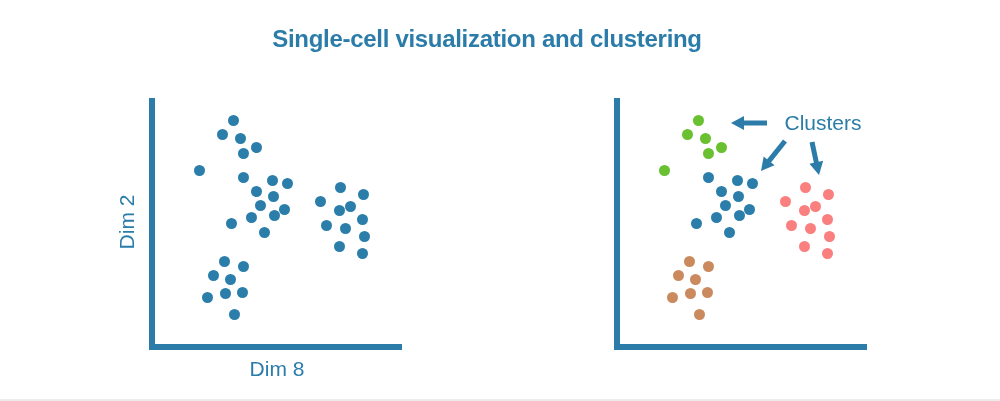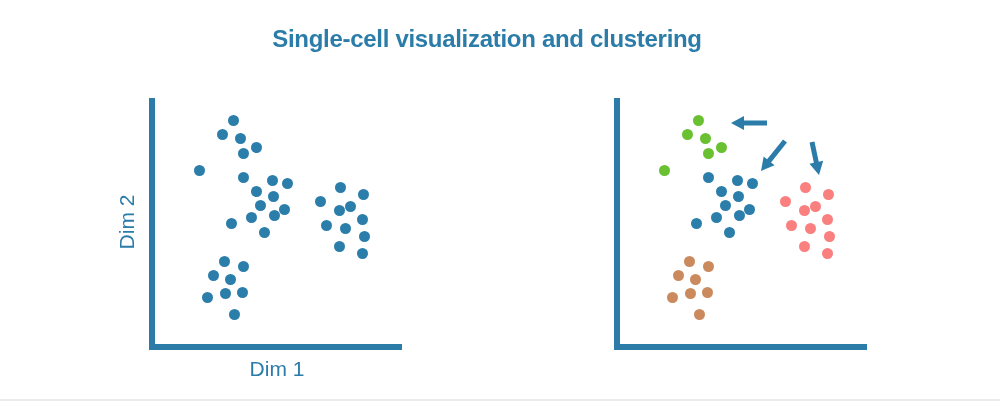--- a/index.html
+++ b/index.html
@@ -35,21 +35,21 @@
 </style>
 </head>
 <body style="background: rgb(255, 255, 255);">
 
 <h1 class="title" style="color: rgb(43, 124, 169);">Single-cell visualization and clustering</h1>
 
 <div class="plot" id="plot-left">
   <div class="axis-y paint-accent" style="background: rgb(43, 124, 169);"></div>
   <div class="axis-x paint-accent" style="background: rgb(43, 124, 169);"></div>
   <div class="ylabel text-accent" style="color: rgb(43, 124, 169);">Dim 2</div>
-  <div class="xlabel text-accent" style="color: rgb(43, 124, 169);">Dim 1</div>
+  <div class="xlabel text-accent" style="color: rgb(43, 124, 169);">Dim 8</div>
   <div class="dots-layer" id="dots-left">
       <div class="dot" style="left: 117.5px; top: 29.5px; background: rgb(43, 126, 169);"></div>
       <div class="dot" style="left: 106.5px; top: 43.5px; background: rgb(43, 126, 169);"></div>
       <div class="dot" style="left: 124.5px; top: 47.5px; background: rgb(43, 126, 169);"></div>
       <div class="dot" style="left: 140.5px; top: 56.5px; background: rgb(43, 126, 169);"></div>
       <div class="dot" style="left: 127.5px; top: 62.5px; background: rgb(43, 126, 169);"></div>
       <div class="dot" style="left: 83.5px; top: 79.5px; background: rgb(43, 126, 169);"></div>
       <div class="dot" style="left: 127.5px; top: 86.5px; background: rgb(43, 126, 169);"></div>
       <div class="dot" style="left: 156.5px; top: 89.5px; background: rgb(43, 126, 169);"></div>
       <div class="dot" style="left: 171.5px; top: 92.5px; background: rgb(43, 126, 169);"></div>
@@ -125,15 +125,16 @@
       <div class="dot" style="left: 118.5px; top: 223.5px; background: rgb(202, 138, 94);"></div>
     </div>
   <svg class="arrows-svg" id="arrows-svg" width="300" height="312">
       <line x1="192" y1="38" x2="167" y2="38" stroke="#2b7ca9" stroke-width="5"></line>
       <polygon points="156,38 169,31 169,45" fill="#2b7ca9"></polygon>
       <line x1="210" y1="56" x2="192.87164552309866" y2="77.41044309612666" stroke="#2b7ca9" stroke-width="5"></line>
       <polygon points="186,86 188.6549539521063,71.47584014435964 199.58711728430873,80.22157081012156" fill="#2b7ca9"></polygon>
       <line x1="237" y1="57" x2="241.7174537080943" y2="79.23942462387315" stroke="#2b7ca9" stroke-width="5"></line>
       <polygon points="244,90 234.4548064156671,78.73548583215371 248.15008416710126,75.83042691518283" fill="#2b7ca9"></polygon>
     </svg>
+  <div class="annotation-label text-accent" style="color: rgb(43, 124, 169);">Clusters</div>
 </div>
 
 <div class="bottom-edge" style="background: rgb(236, 236, 236);"></div>
 
 </body></html>

